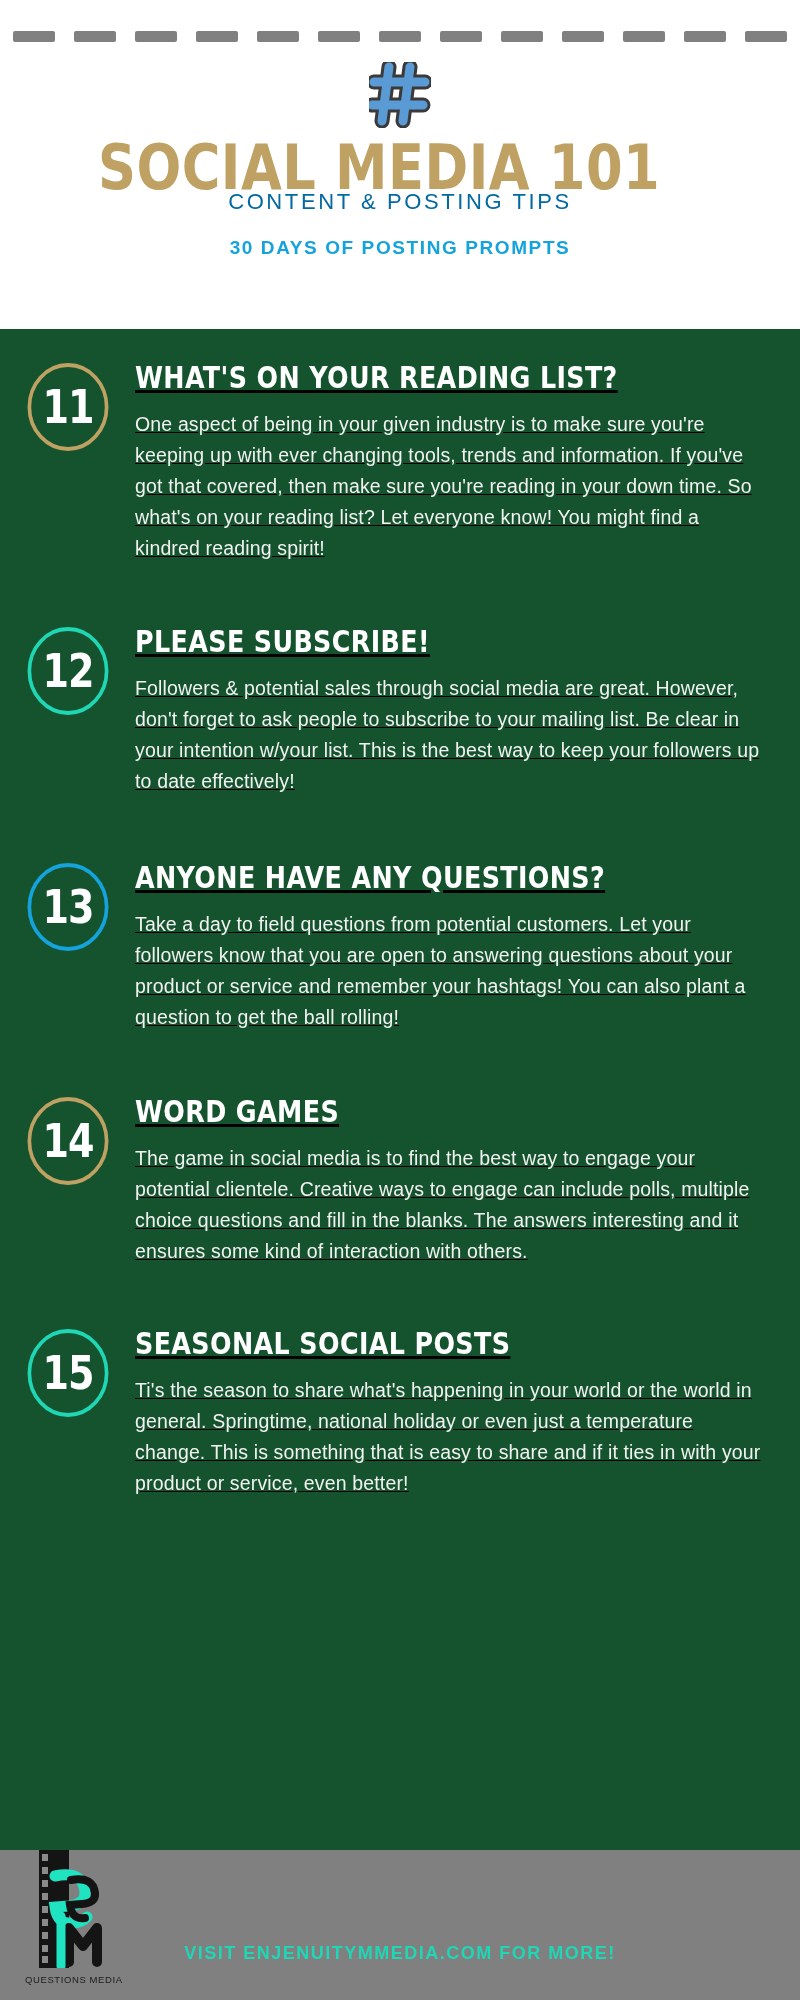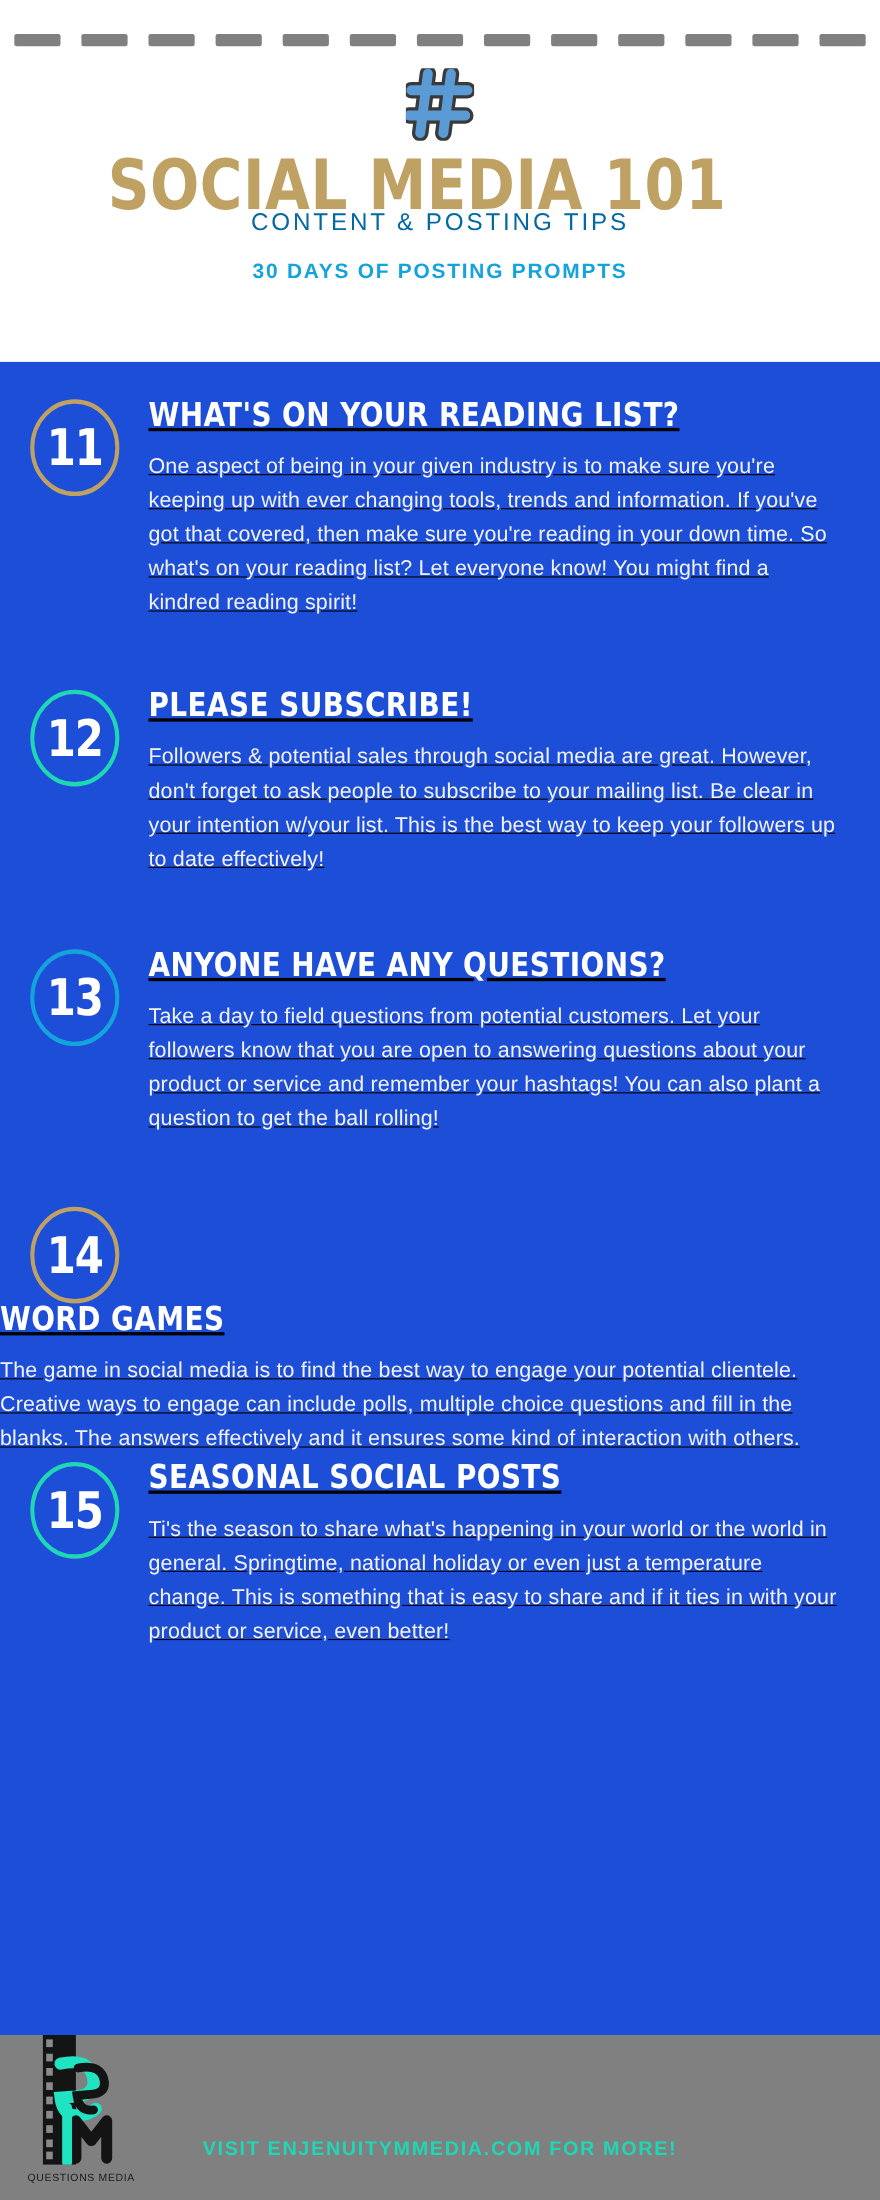--- a/index.html
+++ b/index.html
@@ -65,21 +65,21 @@
     font-weight:bold;
     color:#14a3dc;
     letter-spacing:1.6px;
     white-space:nowrap;
   }
 
   
   .body-section {
     position:relative;
     width:800px;
-    background:#1d4ed8;
+    background:#14532d;
     padding:0;
   }
 
   .item {
     position:relative;
     display:flex;
     align-items:flex-start;
   }
   .circle-col {
     flex:0 0 auto;
@@ -217,27 +217,27 @@
       </div>
       <div class="item" style="position: absolute; top: 534px; left: 0px; width: 800px;">
         <div class="circle-col">
           <div class="num-circle" style="border-color: rgb(20, 163, 220);">13</div>
         </div>
         <div class="text-col">
           <div class="item-heading">ANYONE HAVE ANY QUESTIONS?</div>
           <div class="item-body">Take a day to field questions from potential customers. Let your followers know that you are open to answering questions about your product or service and remember your hashtags! You can also plant a question to get the ball rolling!</div>
         </div>
       </div>
-      <div class="item" style="position: absolute; top: 768px; left: 0px; width: 800px; flex-direction: column;">
+      <div class="item" style="position: absolute; top: 768px; left: 0px; width: 800px;">
         <div class="circle-col">
           <div class="num-circle" style="border-color: rgb(191, 161, 99);">14</div>
         </div>
         <div class="text-col">
           <div class="item-heading">WORD GAMES</div>
-          <div class="item-body">The game in social media is to find the best way to engage your potential clientele. Creative ways to engage can include polls, multiple choice questions and fill in the blanks. The answers effectively and it ensures some kind of interaction with others.</div>
+          <div class="item-body">The game in social media is to find the best way to engage your potential clientele. Creative ways to engage can include polls, multiple choice questions and fill in the blanks. The answers interesting and it ensures some kind of interaction with others.</div>
         </div>
       </div>
       <div class="item" style="position: absolute; top: 1000px; left: 0px; width: 800px;">
         <div class="circle-col">
           <div class="num-circle" style="border-color: rgb(31, 214, 181);">15</div>
         </div>
         <div class="text-col">
           <div class="item-heading">SEASONAL SOCIAL POSTS</div>
           <div class="item-body">Ti's the season to share what's happening in your world or the world in general. Springtime, national holiday or even just a temperature change. This is something that is easy to share and if it ties in with your product or service, even better!</div>
         </div>

